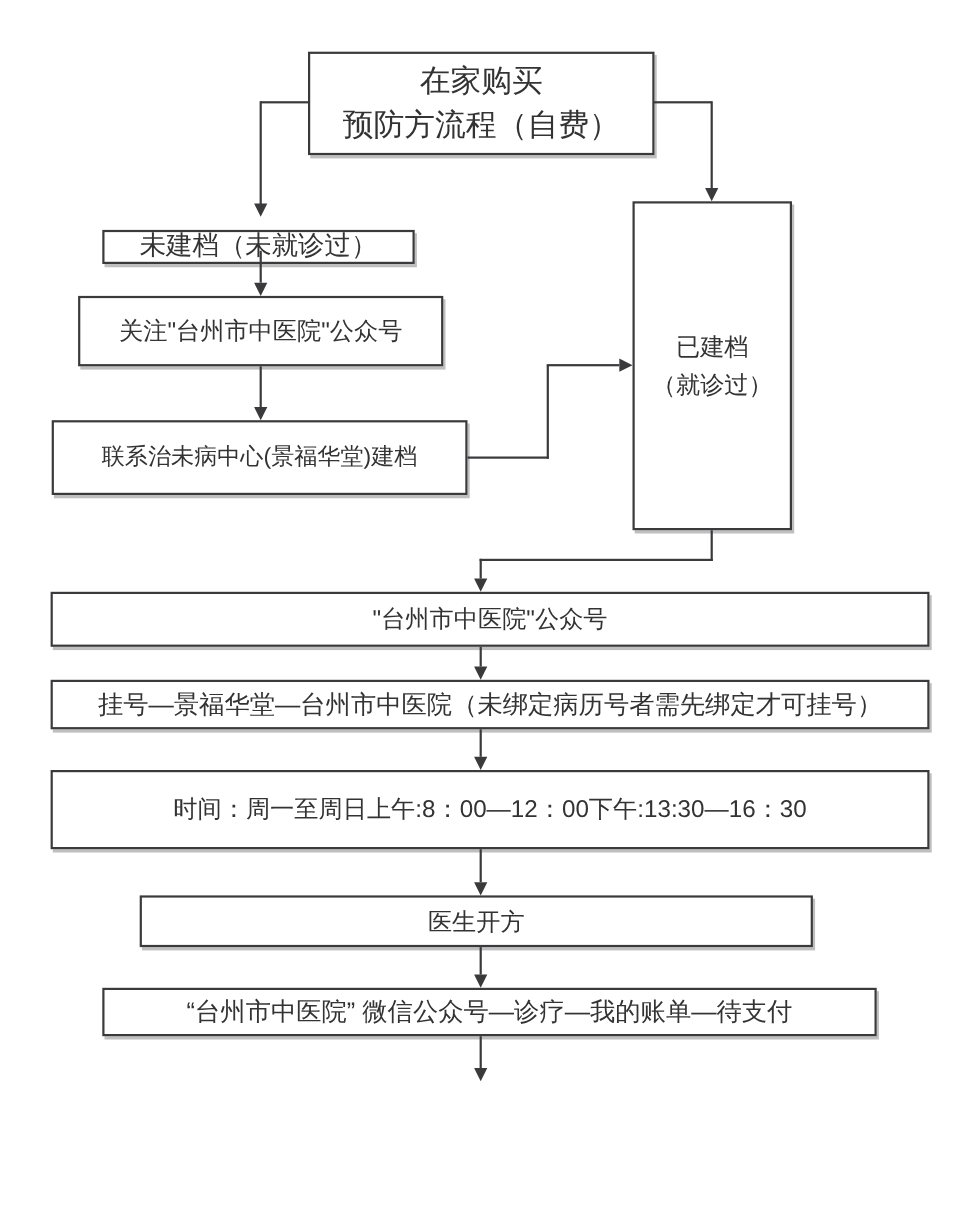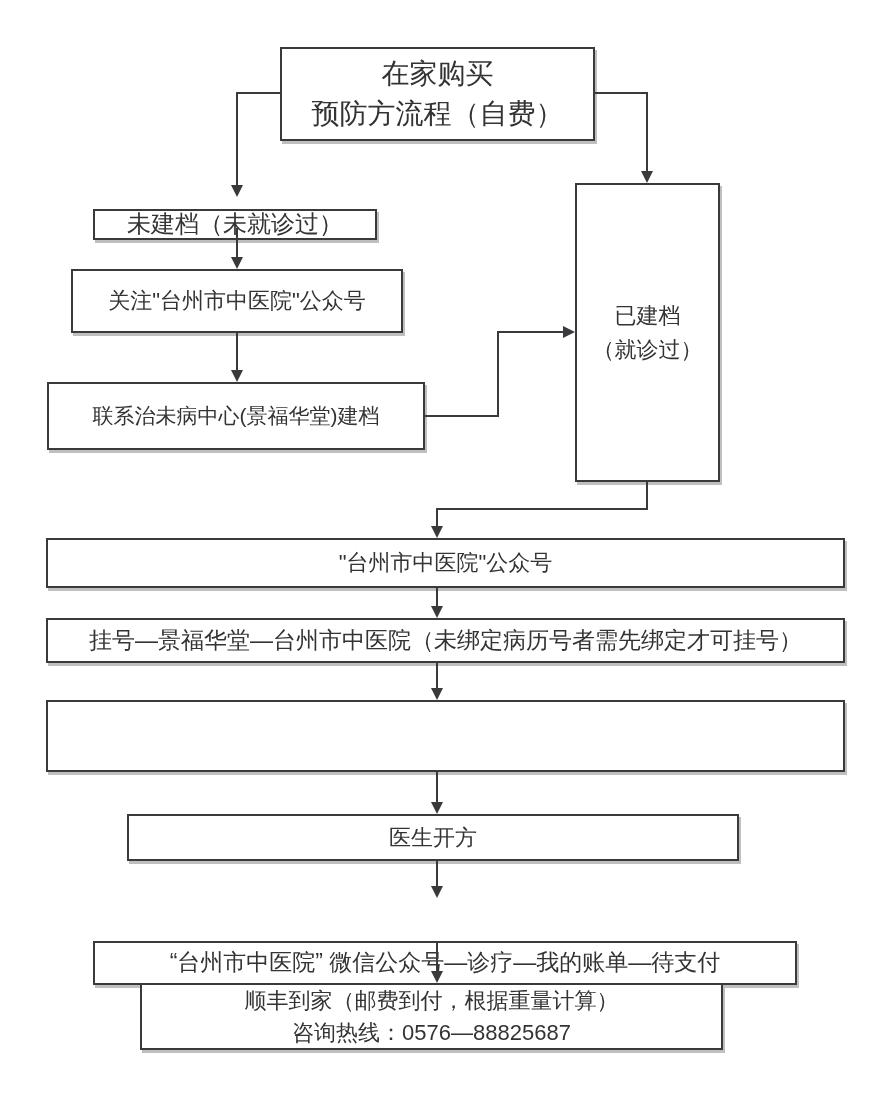--- a/index.html
+++ b/index.html
@@ -60,34 +60,31 @@
 
   <div class="node" style="left:46px; top:538px; width:799px; height:50px; font-size:22px;">
     <div>"台州市中医院"公众号</div>
   </div>
 
   <div class="node" style="left:46px; top:618px; width:799px; height:45px; font-size:23px;">
     <div>挂号—景福华堂—台州市中医院（未绑定病历号者需先绑定才可挂号）</div>
   </div>
 
   <div class="node" style="left:46px; top:700px; width:799px; height:72px; font-size:22px; line-height:34px;">
+    <div>时间：周一至周日上午:8：00—12：00下午:13:30—16：30</div>
   </div>
 
   <div class="node" style="left:127px; top:814px; width:612px; height:47px; font-size:22px;">
     <div>医生开方</div>
   </div>
 
-  <div class="node" style="left:93px; top:898px; width:704px; height:44px; font-size:23px;margin-top:43px;">
+  <div class="node" style="left:93px; top:898px; width:704px; height:44px; font-size:23px;">
     <div>“台州市中医院” 微信公众号—诊疗—我的账单—待支付</div>
   </div>
 
-  <div class="node" style="left:140px; top:983px; width:583px; height:67px; font-size:22px; line-height:32px;">
-    <div>顺丰到家（邮费到付，根据重量计算）</div>
-    <div>咨询热线：0576—88825687</div>
-  </div>
 
   <div class="hline" style="left:237px; top:92px; width:44px;"></div>
   <div class="vline" style="left:236px; top:92px; height:94px;"></div>
   <div class="arrow-down" style="left:231px; top:185px;"></div>
 
   <div class="hline" style="left:594px; top:92px; width:53px;"></div>
   <div class="vline" style="left:646px; top:92px; height:79px;"></div>
   <div class="arrow-down" style="left:641px; top:171px;"></div>
 
   <div class="vline" style="left:236px; top:228px; height:29px;"></div>

